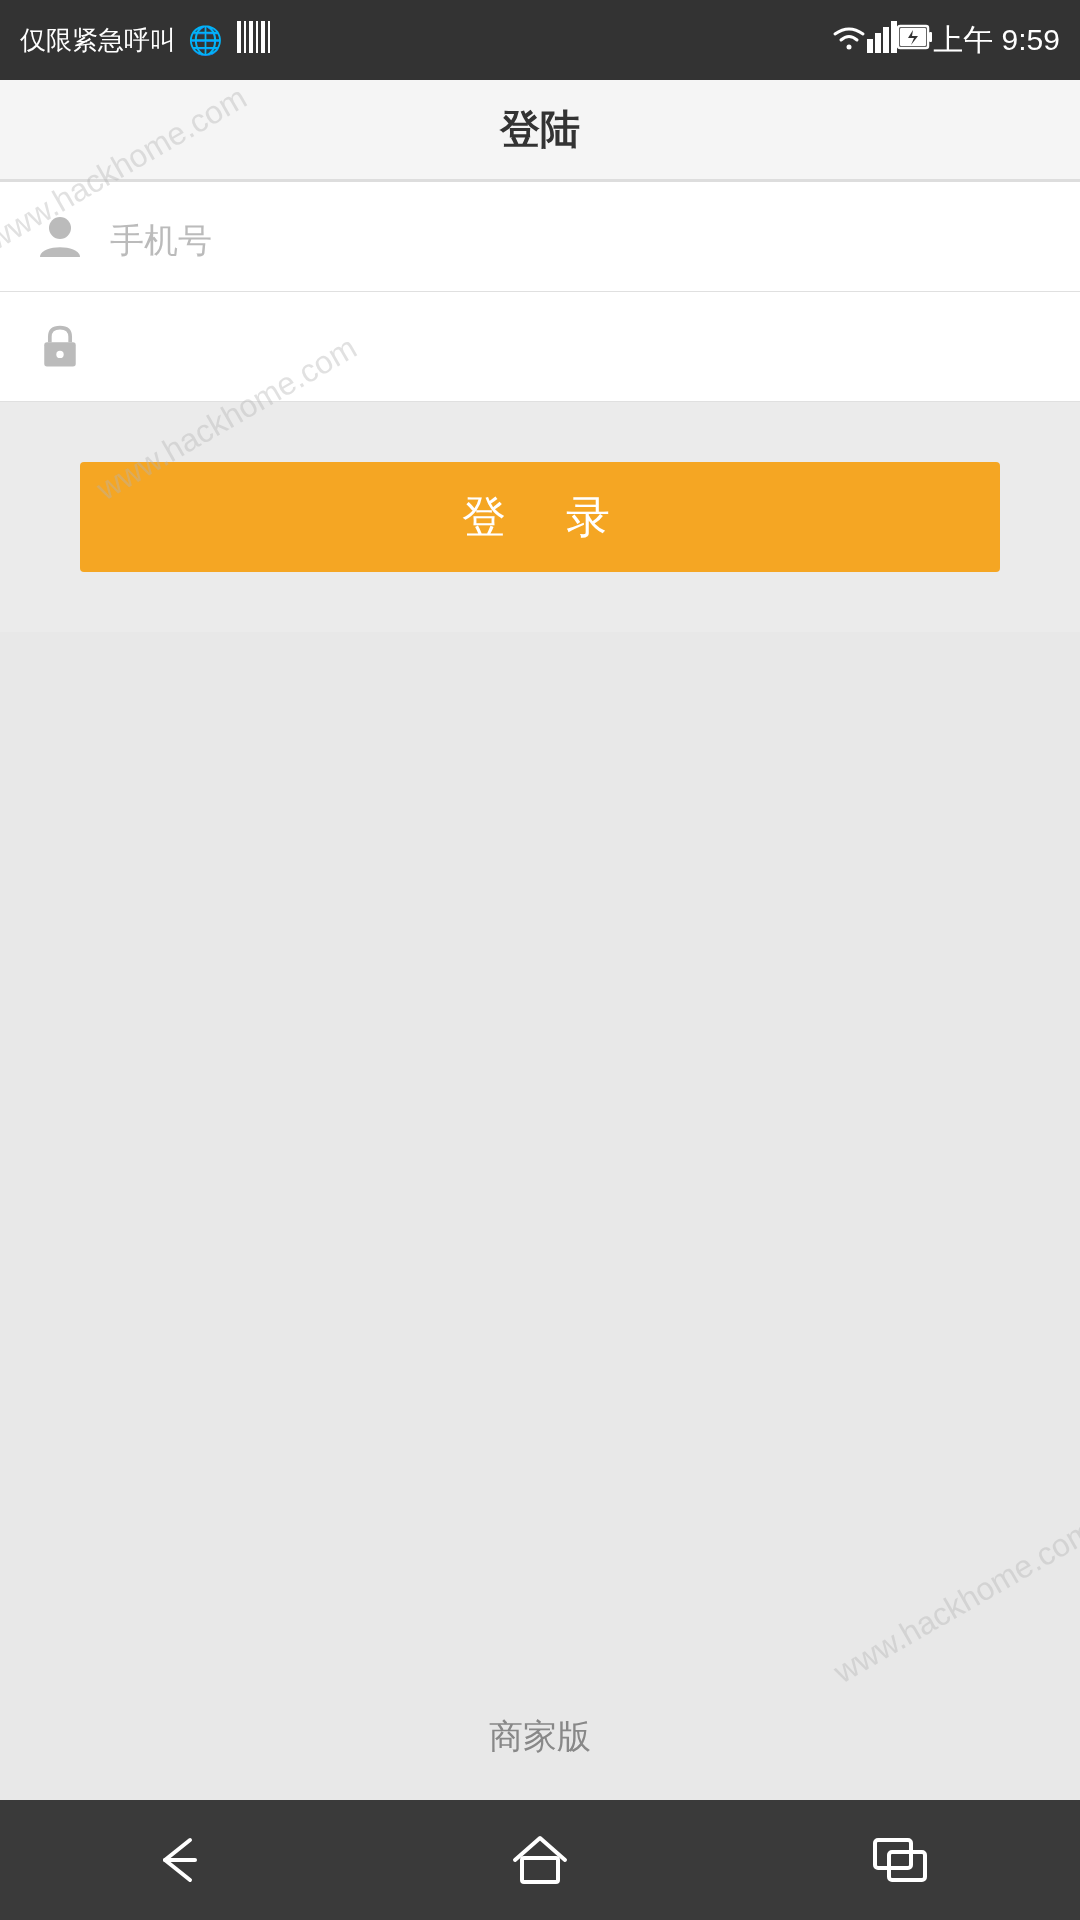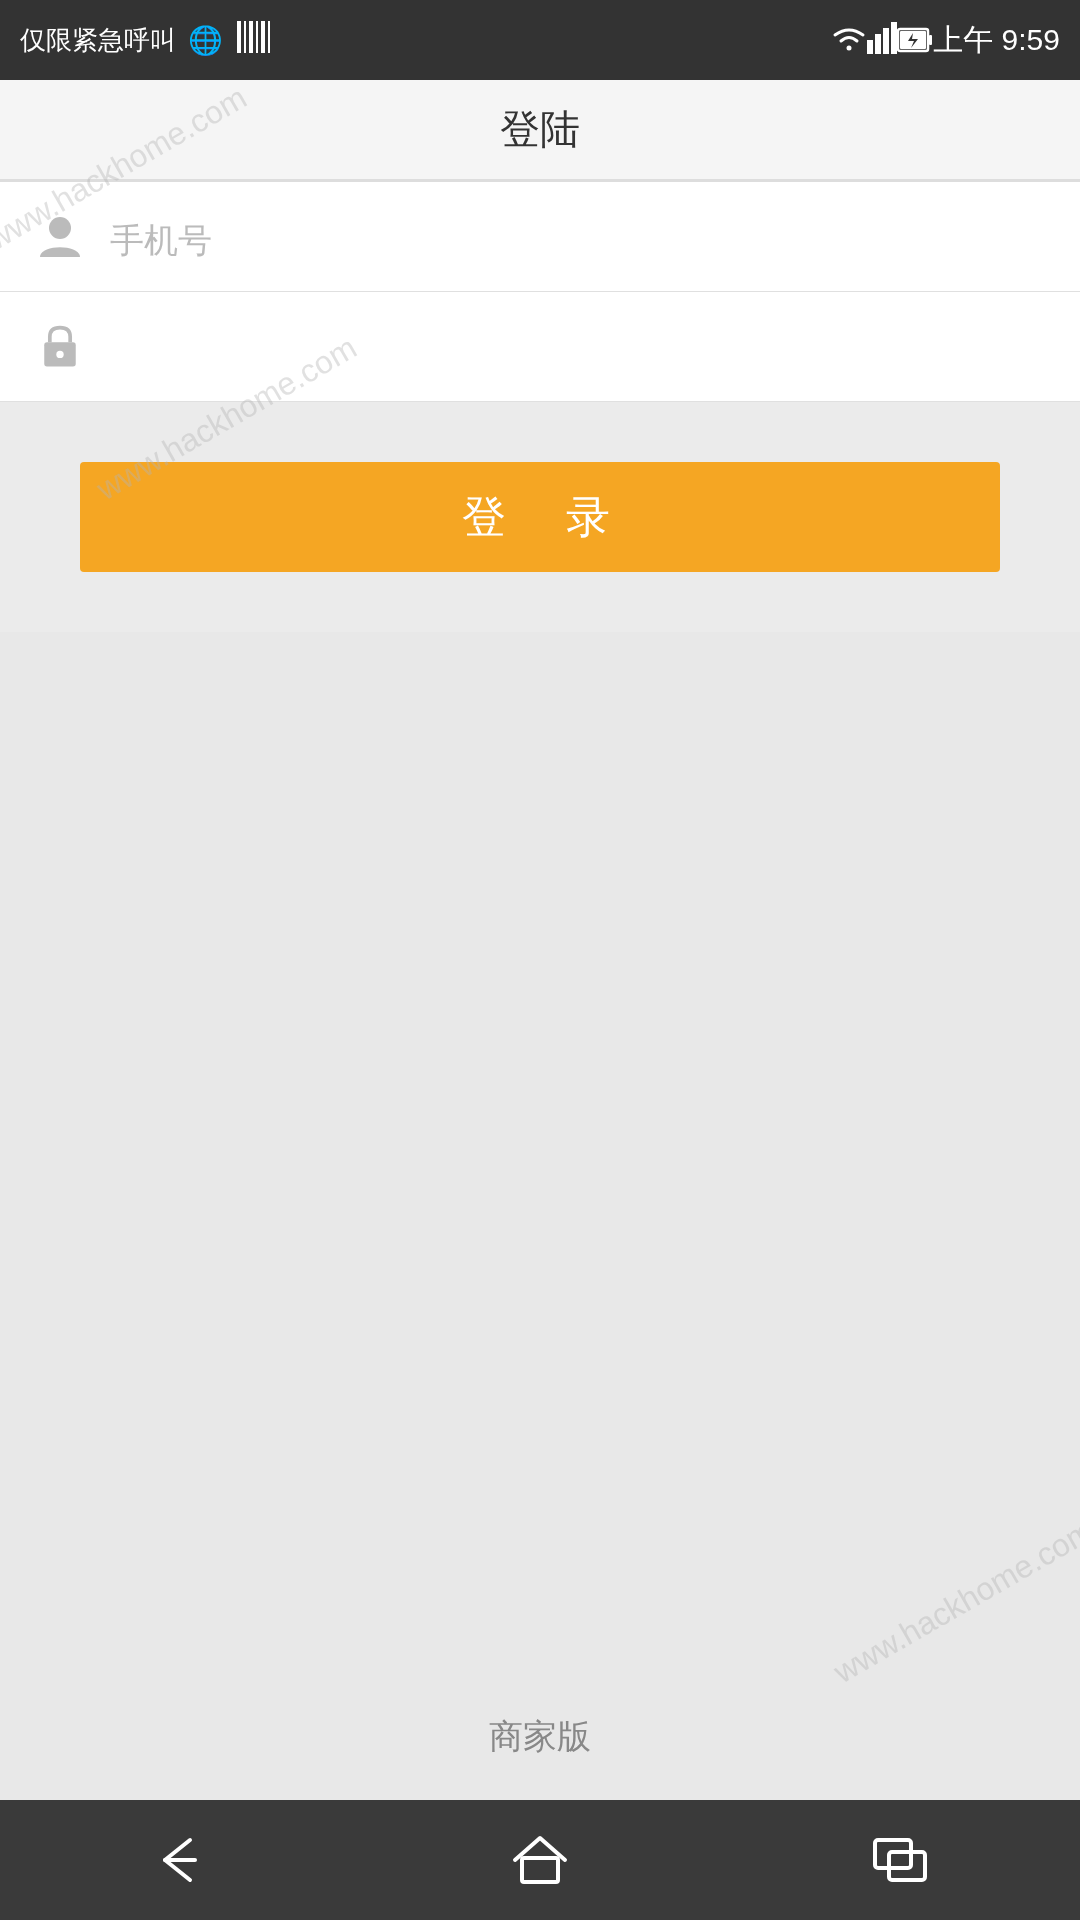--- a/index.html
+++ b/index.html
@@ -28,21 +28,21 @@
     }
 
     .status-left {
       display: flex;
       align-items: center;
       gap: 12px;
     }
 
     .status-right {
       display: flex;
-      align-items: flex-end;
+      align-items: center;
       font-size: 30px;
     }
 
     .emergency-text {
       font-size: 26px;
       color: white;
     }
 
     
     .app-header {
@@ -51,21 +51,21 @@
       background: #f5f5f5;
       display: flex;
       align-items: center;
       justify-content: center;
       border-bottom: 1px solid #ddd;
     }
 
     .app-header-title {
       font-size: 40px;
       color: #333;
-      font-weight: normal;
+      font-weight: bold;
     }
 
     
     .form-section {
       background: #ffffff;
       margin: 0;
     }
 
     .form-field {
       display: flex;

